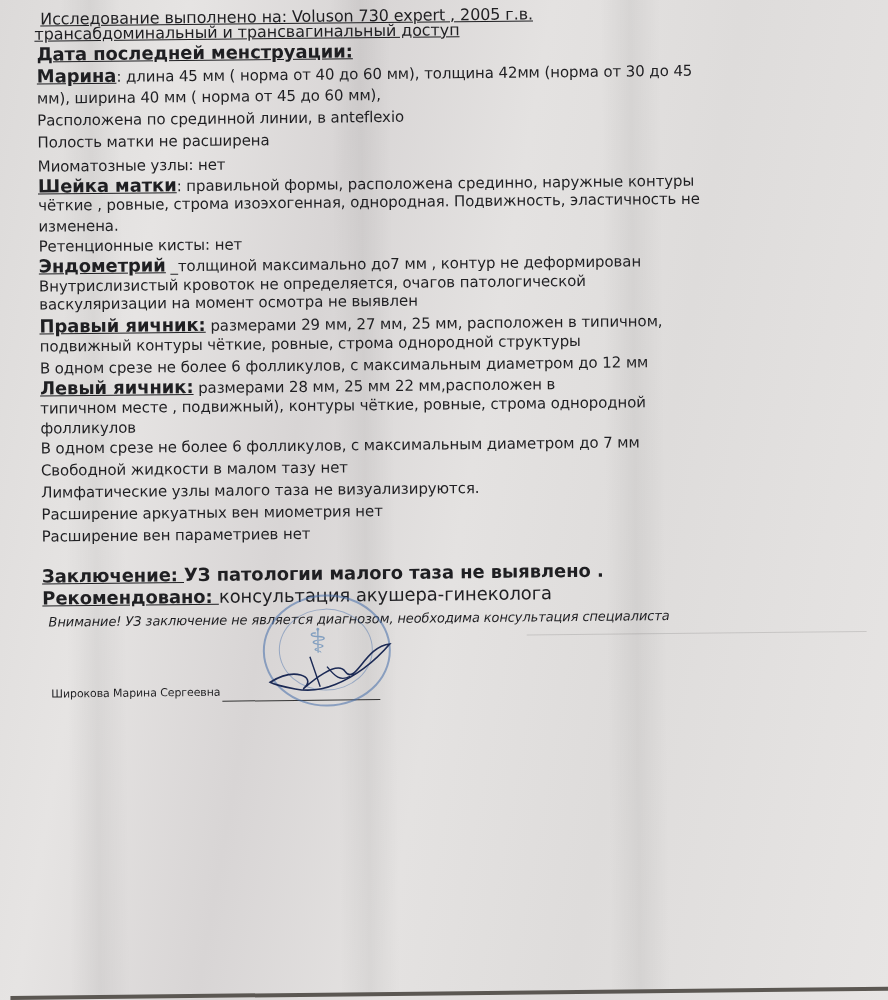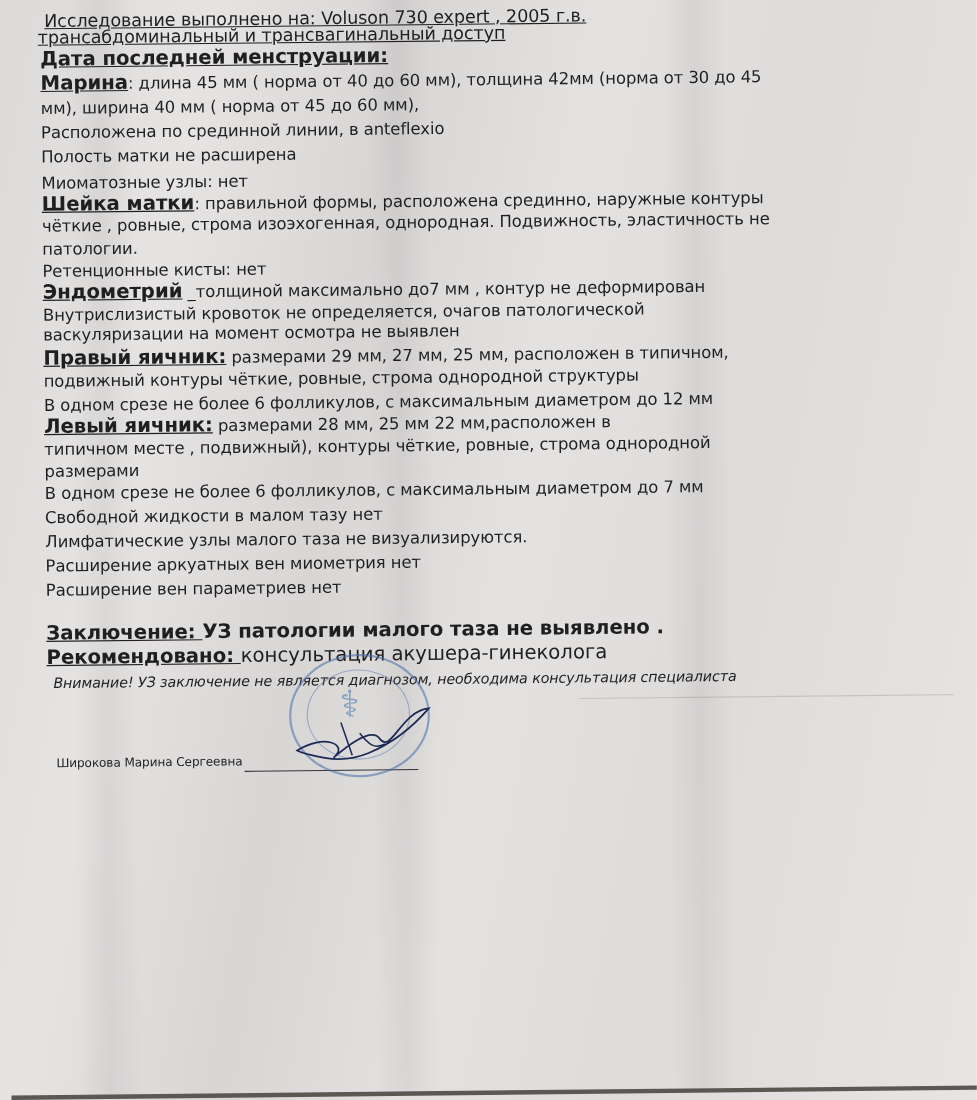--- a/index.html
+++ b/index.html
@@ -65,40 +65,40 @@
   </div>
   <div class="line" style="top:90px">мм), ширина  40 мм ( норма от 45 до 60 мм),</div>
   <div class="line" style="top:112px">Расположена по срединной линии,  в anteflexio</div>
   <div class="line" style="top:134px">Полость матки не расширена</div>
   <div class="line" style="top:158px">Миоматозные узлы: нет</div>
 
   <div class="line" style="top:178px">
     <span class="head">Шейка матки</span><span>: правильной формы, расположена срединно, наружные контуры</span>
   </div>
   <div class="line" style="top:197px">чёткие , ровные, строма изоэхогенная, однородная. Подвижность, эластичность не</div>
-  <div class="line" style="top:218px">патологии.</div>
+  <div class="line" style="top:218px">изменена.</div>
   <div class="line" style="top:238px">Ретенционные кисты: нет</div>
 
   <div class="line" style="top:258px">
     <span class="head">Эндометрий</span><span> _толщиной     максимально до7 мм , контур не деформирован</span>
   </div>
   <div class="line" style="top:278px">Внутрислизистый кровоток не определяется, очагов патологической</div>
   <div class="line" style="top:296px">васкуляризации на момент осмотра не выявлен</div>
 
   <div class="line" style="top:318px">
     <span class="head">Правый яичник:</span><span> размерами  29   мм,  27 мм, 25   мм, расположен в типичном,</span>
   </div>
   <div class="line" style="top:338px">подвижный контуры чёткие, ровные, строма однородной структуры</div>
   <div class="line" style="top:360px">В одном срезе не более 6   фолликулов, с максимальным диаметром  до 12     мм</div>
 
   <div class="line" style="top:380px">
     <span class="head">Левый яичник:</span><span> размерами    28 мм,   25   мм   22     мм,расположен в</span>
   </div>
   <div class="line" style="top:400px">типичном месте , подвижный), контуры чёткие, ровные, строма однородной</div>
-  <div class="line" style="top:420px">размерами</div>
+  <div class="line" style="top:420px">фолликулов</div>
   <div class="line" style="top:440px">В одном срезе не более 6  фолликулов, с максимальным диаметром  до 7 мм</div>
 
   <div class="line" style="top:462px">Свободной жидкости в малом тазу нет</div>
   <div class="line" style="top:484px">Лимфатические узлы малого таза не визуализируются.</div>
   <div class="line" style="top:506px">Расширение аркуатных вен миометрия нет</div>
   <div class="line" style="top:528px">Расширение вен параметриев нет</div>
 
   <div class="line big bold" style="top:568px">
     <span class="u">Заключение: </span><span>УЗ патологии малого таза не выявлено .</span>
   </div>

